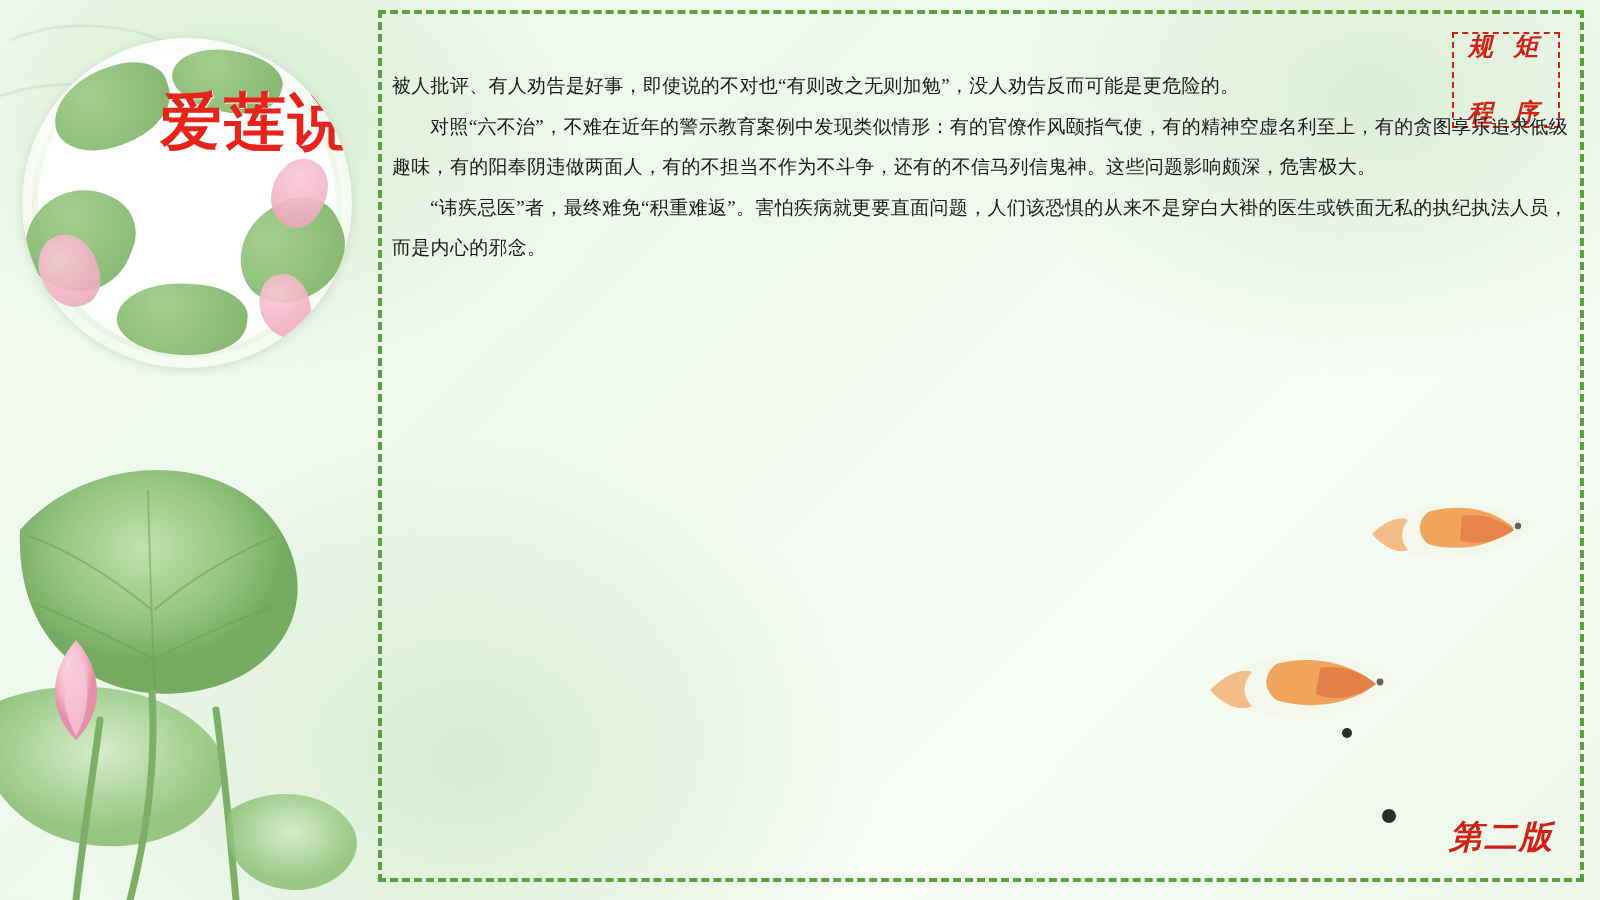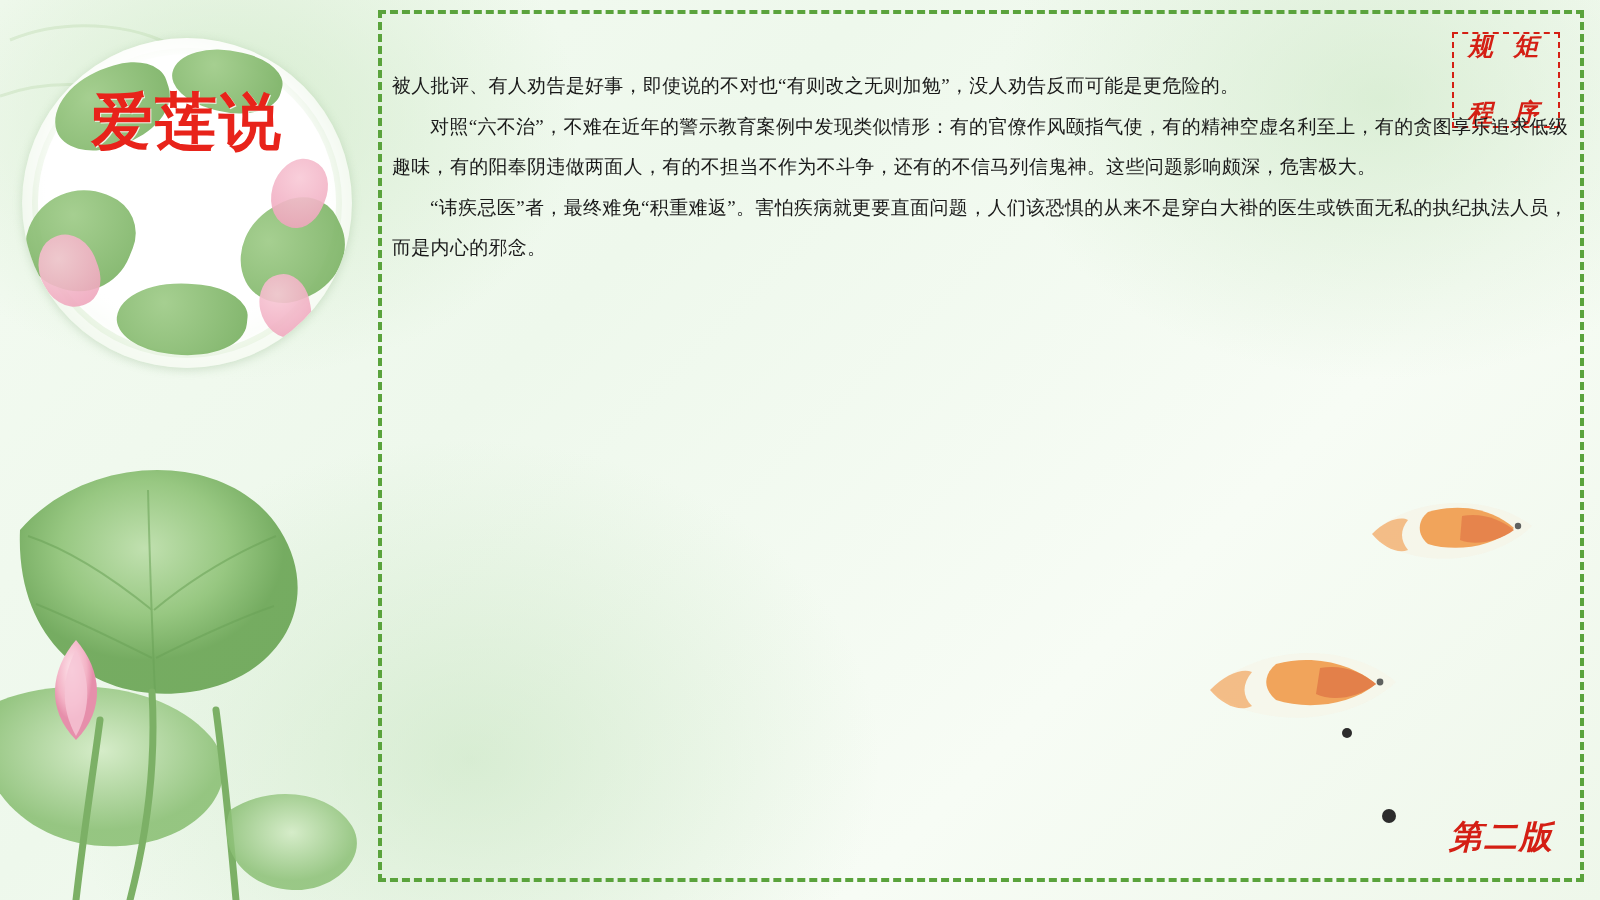--- a/index.html
+++ b/index.html
@@ -84,21 +84,21 @@
   }
   .emblem .petal {
     position: absolute;
     border-radius: 50% 50% 45% 55%;
     background: radial-gradient(circle at 40% 30%, #f8c9d6, #eda0b8);
     opacity: .9;
   }
   .emblem-title {
     position: absolute;
     left: 0; right: 0; top: 46px;
-    text-align: center;
+    text-align: right;
     font-family: "DejaVu Serif", "Liberation Serif", serif;
     font-weight: 700;
     font-size: 62px;
     line-height: 76px;
     letter-spacing: 2px;
     color: #e8231a;
     text-shadow: 1px 1px 0 rgba(255,255,255,0.85);
   }
 
   

